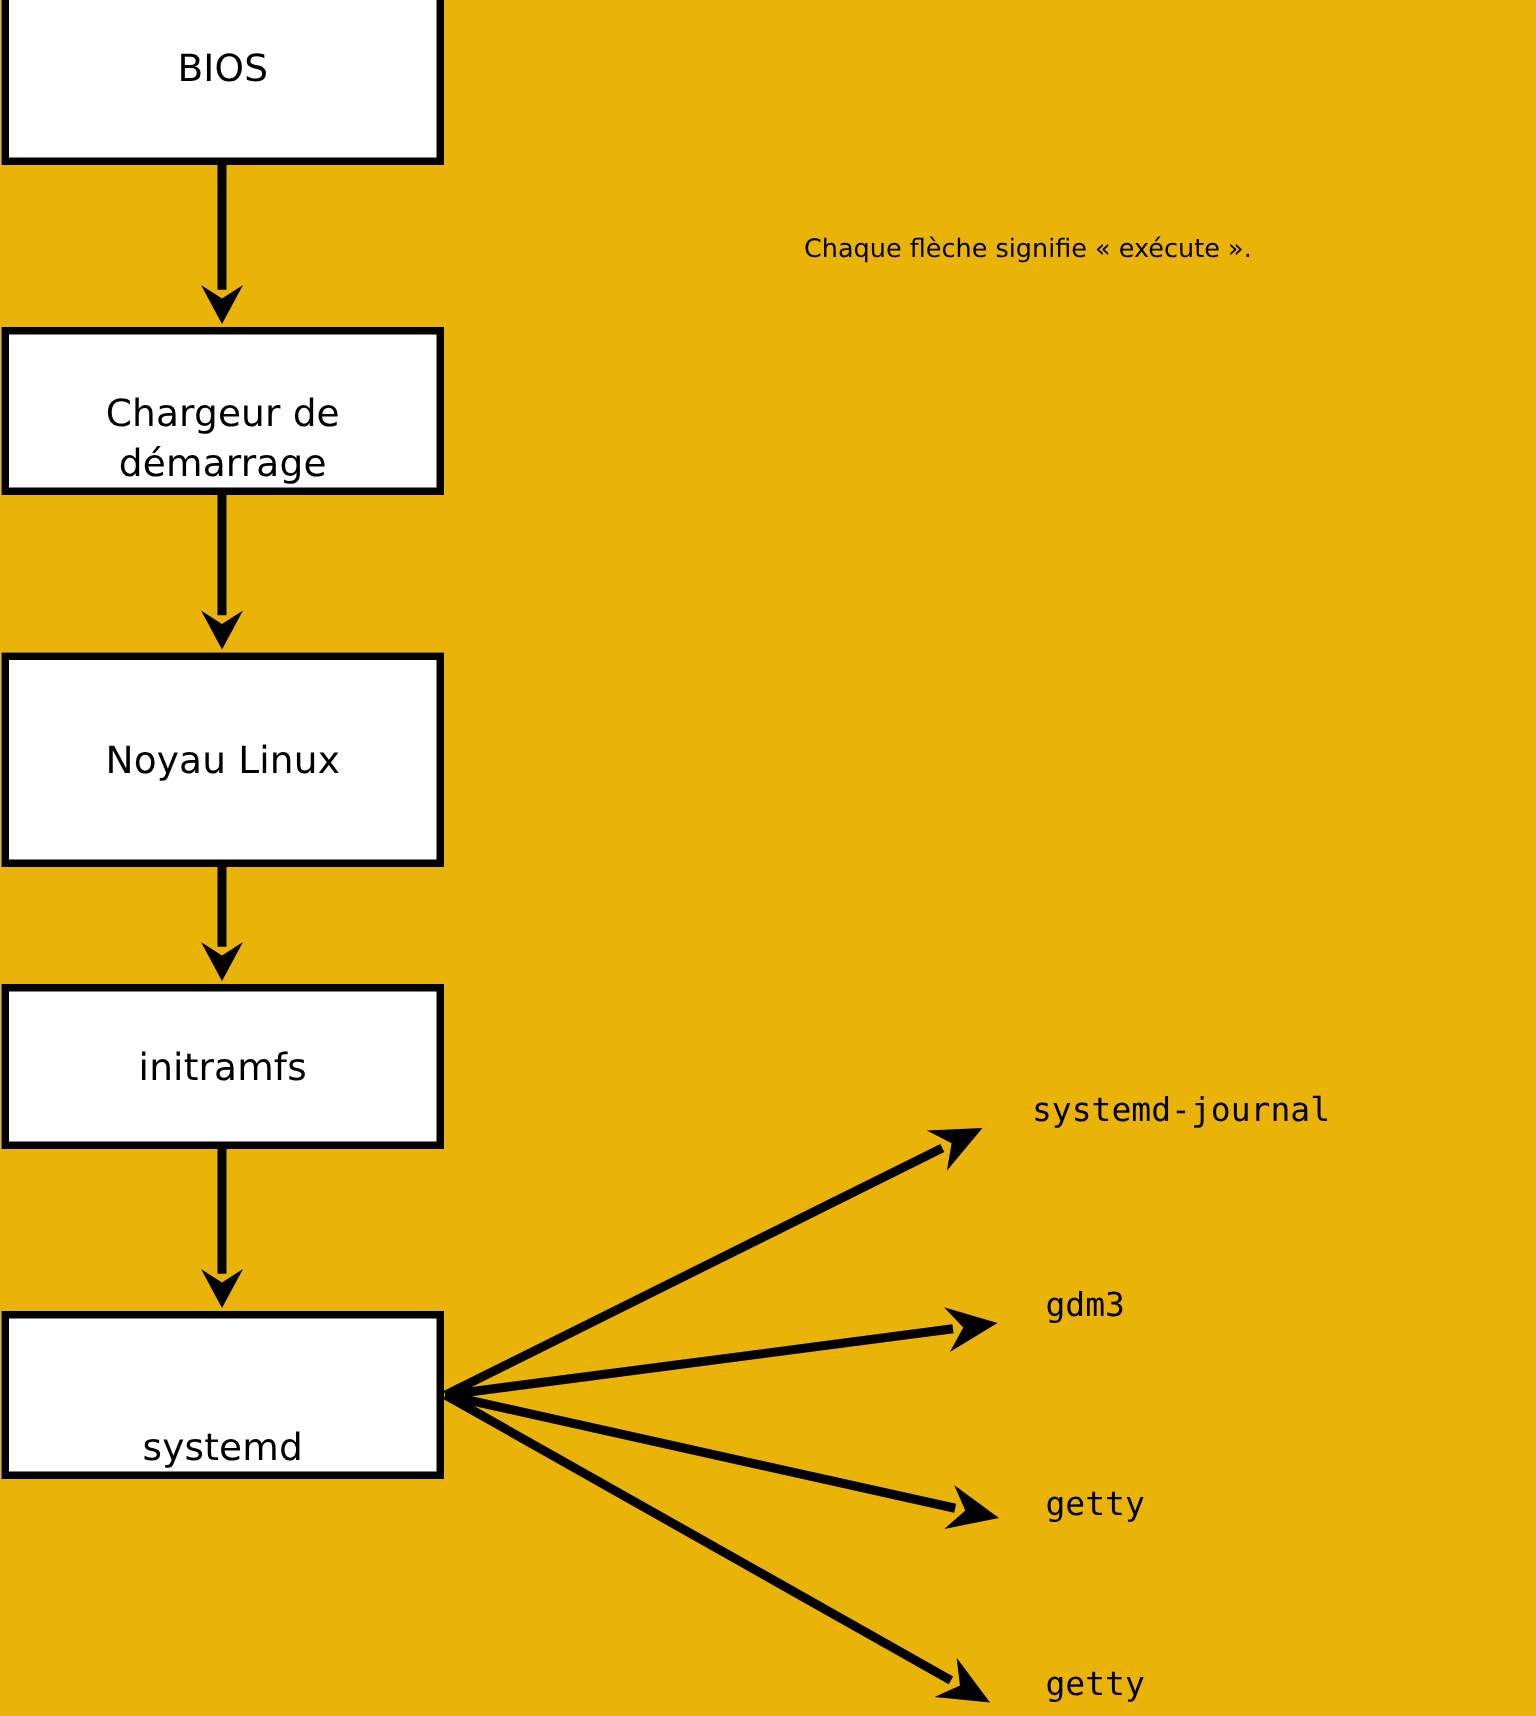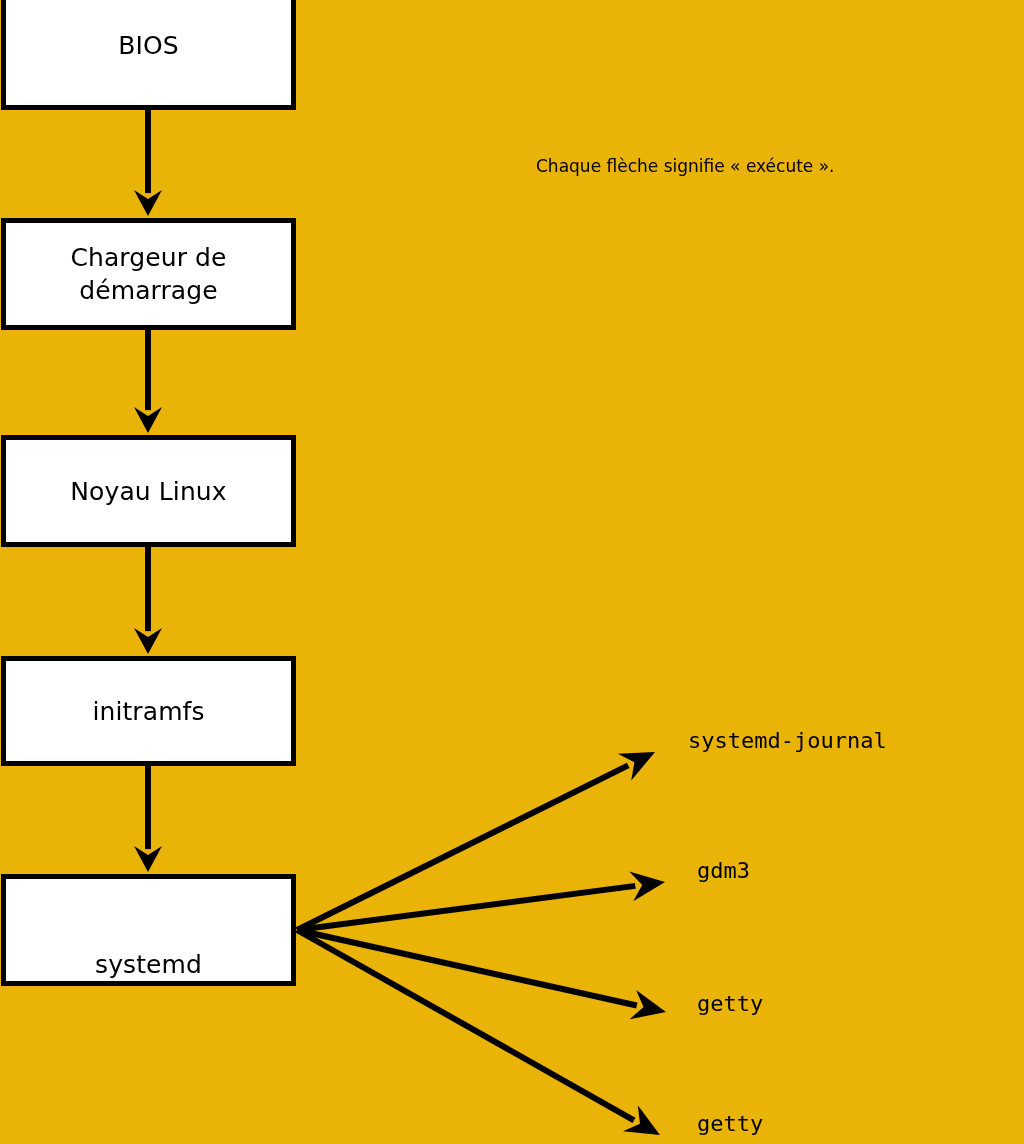--- a/index.html
+++ b/index.html
@@ -91,25 +91,25 @@
         <polygon points="666,1012 629.5556830864658,1019.267170336925 643.547697615769,1007.0105994701709 636.0635968210255,989.9815585314064" fill="#000000"></polygon>
         <line x1="297" y1="930" x2="633.9474148056399" y2="1120.2871075348655" stroke="#000000" stroke-width="6" stroke-linecap="butt"></line>
         <polygon points="660,1135 623.0186736769633,1131.3419262734235 639.9729458733194,1123.6899556584863 637.7709054267639,1105.219681760362" fill="#000000"></polygon>
       </g>
   </svg>
 
   <div id="boxes">
       <div class="node-box" style="left: 1px; top: -20px; width: 295px; height: 130px;">
         <div class="node-label">BIOS</div>
       </div>
-      <div class="node-box" style="left: 1px; top: 218px; width: 295px; height: 112px;">
+      <div class="node-box" style="left: 1px; top: 218px; width: 295px; height: 112px; align-items: flex-end;">
         <div class="node-label">Chargeur de
 démarrage</div>
       </div>
-      <div class="node-box" style="left: 1px; top: 435px; width: 295px; height: 112px;">
+      <div class="node-box" style="left: 1px; top: 435px; width: 295px; height: 143px;">
         <div class="node-label">Noyau Linux</div>
       </div>
       <div class="node-box" style="left: 1px; top: 656px; width: 295px; height: 110px;">
         <div class="node-label">initramfs</div>
       </div>
       <div class="node-box" style="left: 1px; top: 874px; width: 295px; height: 112px; align-items: flex-end;">
         <div class="node-label">systemd</div>
       </div>
     </div>
 

